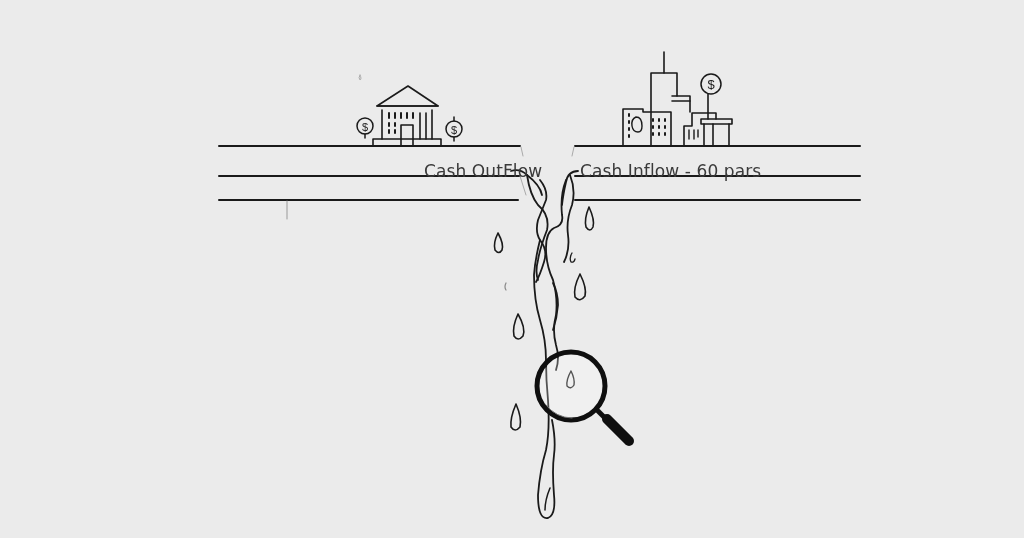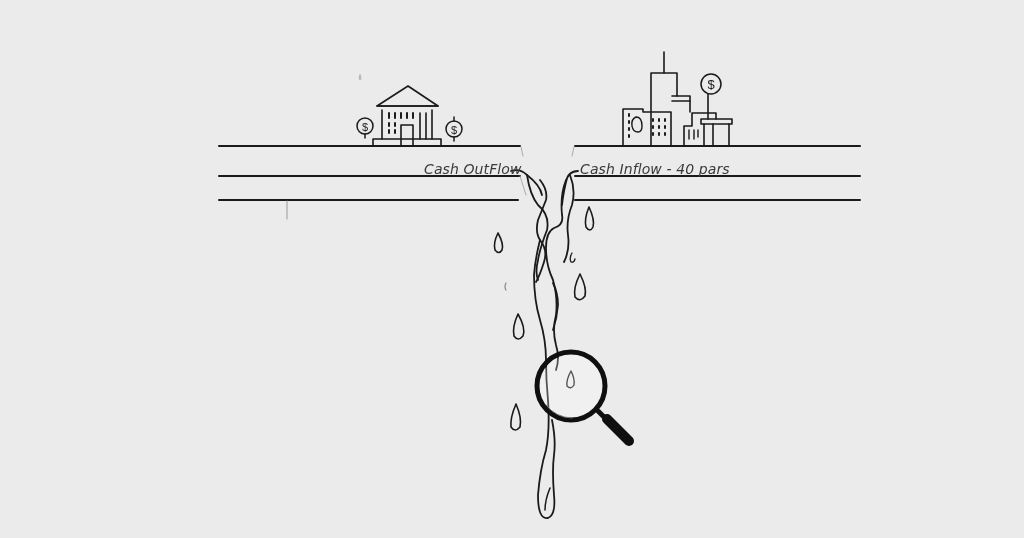--- a/index.html
+++ b/index.html
@@ -16,25 +16,24 @@
     }
     #scene {
       position: absolute;
       left: 0;
       top: 0;
       width: 1024px;
       height: 538px;
     }
     .label {
       position: absolute;
-      font-size: 14px;
+      font-size: 17px;
       color: #3a3a3a;
       white-space: nowrap;
       letter-spacing: 0.1px;
-      font-style: italic;
     }
     #label-outflow { left: 424px; top: 161px; }
     #label-inflow { left: 580px; top: 161px; }
   </style>
 </head>
 <body>
 
 <div id="scene">
   <svg width="1024" height="538" viewBox="0 0 1024 538" xmlns="http://www.w3.org/2000/svg">
     <g fill="none" stroke="#1a1a1a" stroke-width="2" stroke-linecap="round" stroke-linejoin="round">
@@ -165,14 +164,14 @@
         <circle cx="571" cy="386" r="34" stroke-width="5" stroke="#0f0f0f"></circle>
         <circle cx="571" cy="386" r="31" fill="#ffffff" fill-opacity="0.25" stroke="none"></circle>
         <path d="M545 404 Q556 418 572 418" stroke-width="1" stroke="#777"></path>
         <line x1="598" y1="411" x2="606" y2="419" stroke-width="5" stroke="#0f0f0f"></line>
         <line x1="607" y1="419" x2="629" y2="441" stroke-width="10" stroke="#0f0f0f"></line>
       </g>
     </g>
   </svg>
 
   <div id="label-outflow" class="label">Cash OutFlow</div>
-  <div id="label-inflow" class="label">Cash Inflow - 40 pars</div>
+  <div id="label-inflow" class="label">Cash Inflow - 60 pars</div>
 </div>
 
 </body></html>

